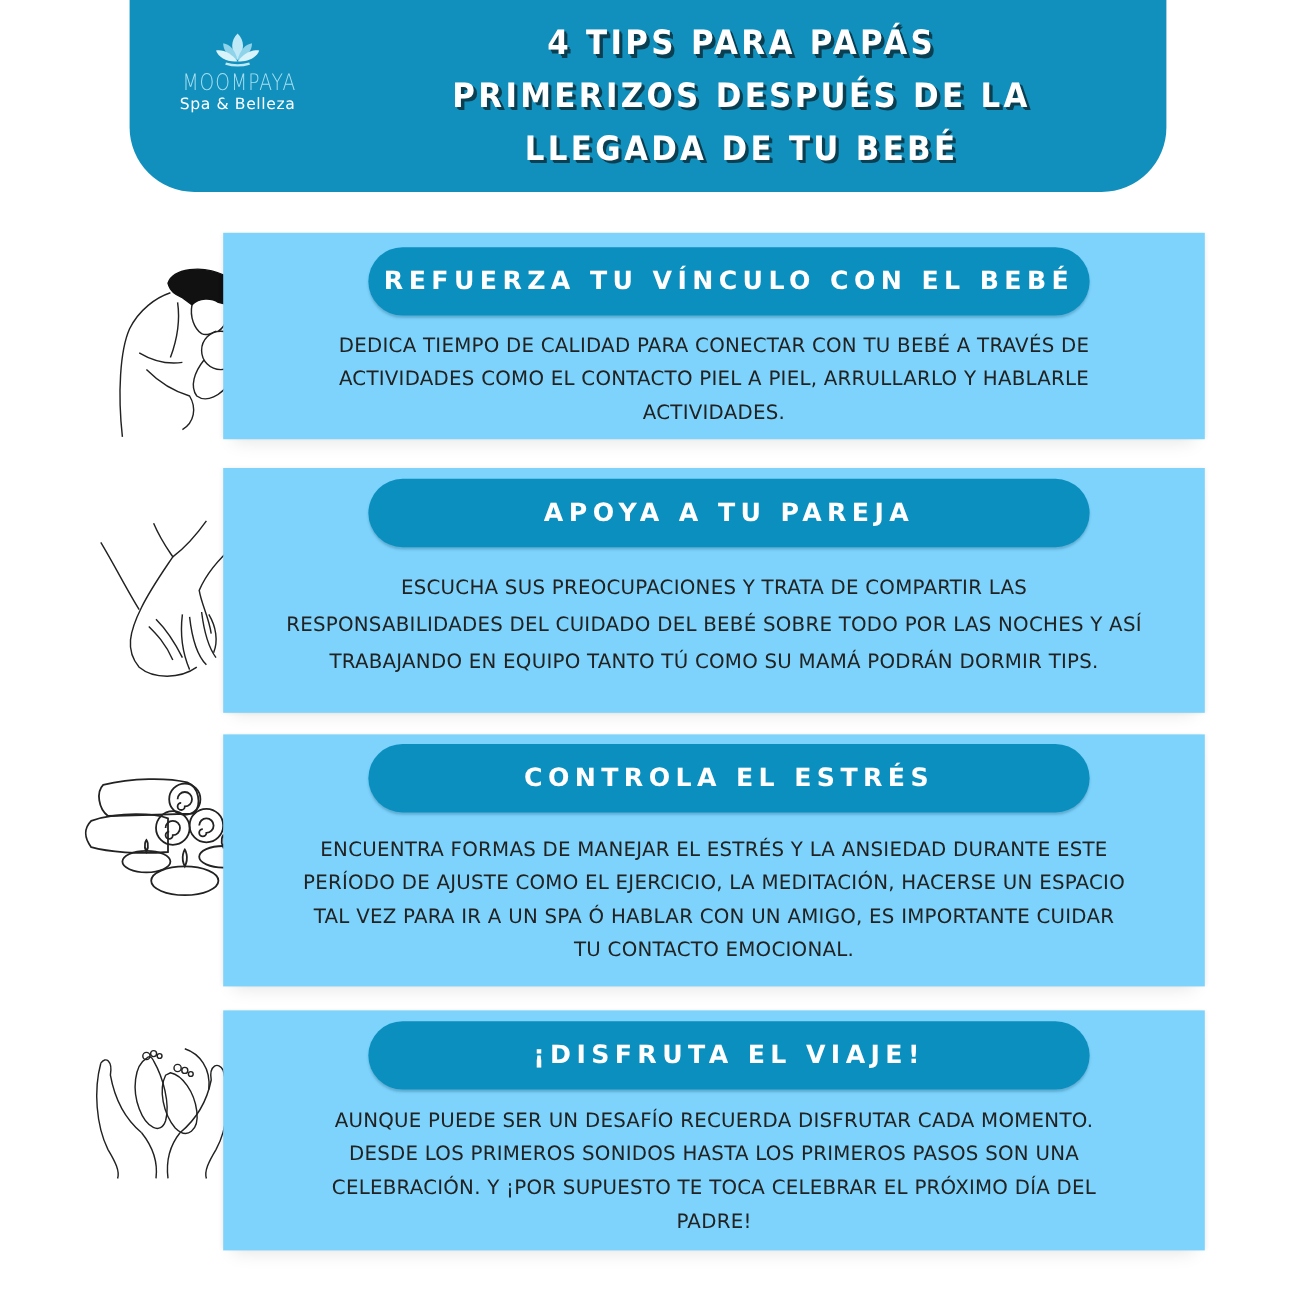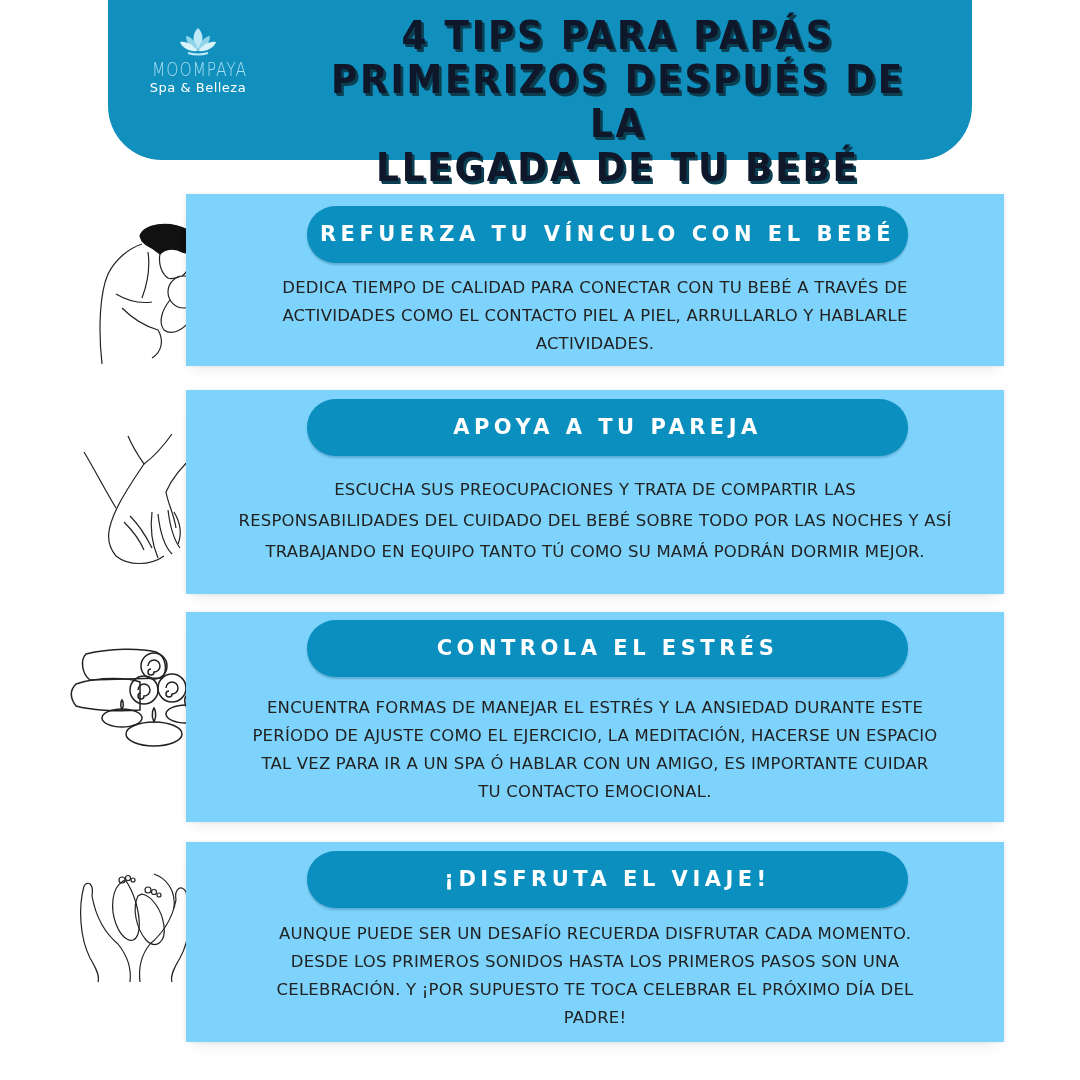--- a/index.html
+++ b/index.html
@@ -16,22 +16,22 @@
     color: #a9dff0; font-family: "DejaVu Sans", sans-serif; font-size: 19px;
     letter-spacing: 1px; font-weight: 300; transform: scaleX(0.82); white-space: nowrap;
     display: block; line-height: 22px;
   }
   .logo-sub {
     color: #ffffff; font-family: "DejaVu Sans", sans-serif; font-size: 13px;
     letter-spacing: 0.5px; display: block; line-height: 16px;
   }
   .title {
     position: absolute; left: 180px; top: 54px; width: 660px; text-align: center;
-    color: #0f172a; font-family: "DejaVu Sans", sans-serif; font-weight: bold;
-    font-size: 39px; line-height: 44px; letter-spacing: 3px;
+    color: #ffffff; font-family: "DejaVu Sans", sans-serif; font-weight: bold;
+    font-size: 28px; line-height: 44px; letter-spacing: 3px;
     text-shadow: 2px 2px 0 #0b3f52, 3px 3px 0 #0b3f52;
   }
   .title span { display: block; transform: scaleX(0.92); }
 
   .card {
     position: absolute; left: 186px; width: 818px; background: #7dd3fc;
     box-shadow: 0 10px 14px -8px rgba(0,0,0,0.10), 2px 0 3px rgba(0,0,0,0.05), -2px 0 3px rgba(0,0,0,0.05);
   }
   .pill {
     position: absolute; left: 121px; width: 601px; height: 57px; border-radius: 29px;
@@ -105,21 +105,21 @@
     <path d="M76 82 C78 100 82 114 90 122"></path>
     <path d="M86 78 C88 94 92 108 98 116"></path>
     <path d="M92 80 C98 90 100 102 96 112"></path>
   </svg>
 </div>
 <div class="card" style="top:390px; height:204px;">
   <div class="pill" style="top:9px;">APOYA A TU PAREJA</div>
   <div class="body-text" style="top:84px; line-height:31px;">
     <div>ESCUCHA SUS PREOCUPACIONES Y TRATA DE COMPARTIR LAS</div>
     <div>RESPONSABILIDADES DEL CUIDADO DEL BEBÉ SOBRE TODO POR LAS NOCHES Y ASÍ</div>
-    <div>TRABAJANDO EN EQUIPO TANTO TÚ COMO SU MAMÁ PODRÁN DORMIR MEJOR.</div>
+    <div>TRABAJANDO EN EQUIPO TANTO TÚ COMO SU MAMÁ PODRÁN DORMIR TIPS.</div>
   </div>
 </div>
 
 <div class="illus" style="left:70px; top:644px;">
   <svg width="140" height="104" viewBox="0 0 140 104" fill="none" stroke="#222" stroke-width="1.5">
     <path d="M16 10 C40 4 70 4 86 8 C96 12 98 26 92 34 L20 36 C12 30 10 16 16 10Z"></path>
     <circle cx="84" cy="22" r="13"></circle>
     <path d="M84 22 m-6 0 a6 6 0 1 1 6 6 a3 3 0 1 1 -3 -3"></path>
     <path d="M6 40 C30 32 60 34 70 38 L70 66 C46 68 20 66 6 62 C0 54 0 46 6 40Z"></path>
     <circle cx="74" cy="46" r="14"></circle>

